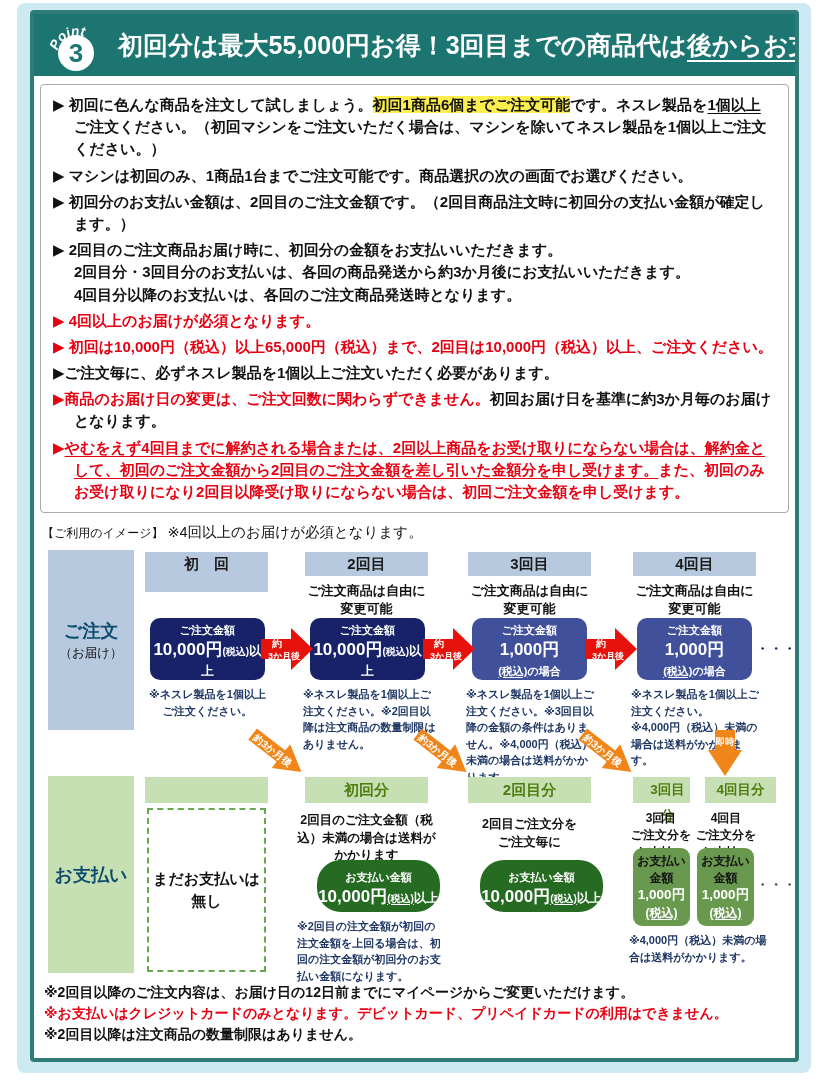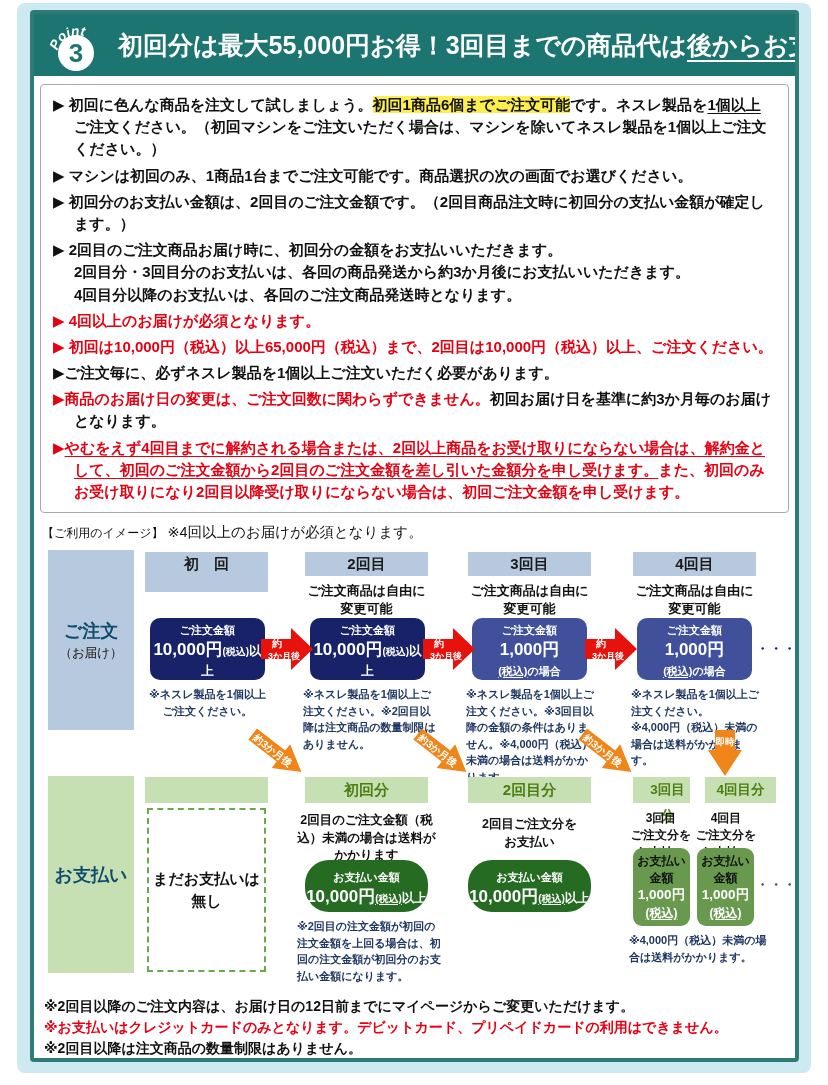--- a/index.html
+++ b/index.html
@@ -39,21 +39,21 @@
   .rl-main{font-size:18px;font-weight:700;color:#0c4a6e;}
   .rl-sub{font-size:12.5px;color:#111;}
   .hdr{background:#b7c9de;text-align:center;font-weight:700;font-size:15px;line-height:24px;color:#1a1a1a;}
   .ghdr{background:#c6e0b4;text-align:center;font-weight:700;font-size:15px;line-height:26px;color:#4d7c0f;}
   .ghdr.narrow{font-size:13.5px;}
   .chnote{font-size:13px;font-weight:700;text-align:center;white-space:pre-line;line-height:1.35;color:#111;}
   .bbox{border-radius:10px;color:#fff;text-align:center;display:flex;flex-direction:column;
         justify-content:center;padding:2px 0;}
   .nbox-dark{background:#182268;}
   .nbox-light{background:#40509b;}
-  .gbox{background:#256b22;border-radius:24px;}
+  .gbox{background:#256b22;border-radius:24px;margin-left:12px;}
   .gbox-n{background:#68994e;border-radius:9px;}
   .bline{line-height:1.24;font-weight:700;}
   .gbox-n .bline{font-size:12px;line-height:1.38;}
   .seg-bt{font-size:11px;font-weight:700;}
   .seg-big{font-size:17px;font-weight:700;}
   .seg-mid{font-size:12.5px;font-weight:700;}
   .seg-sm{font-size:10px;font-weight:700;}
   .seg-smu{font-size:10px;font-weight:700;text-decoration:underline;text-underline-offset:2px;}
   .seg-sm2{font-size:11px;font-weight:700;}
   .seg-smu2{font-size:11px;font-weight:700;text-decoration:underline;text-underline-offset:2px;}
@@ -62,21 +62,21 @@
   .dnote{font-size:11px;font-weight:700;color:#203864;line-height:1.5;white-space:pre-line;}
   .dnote.center{text-align:center;}
   .desc{font-size:12.5px;font-weight:700;text-align:center;white-space:pre-line;line-height:1.4;color:#111;}
   .dashbox{border:2px dashed #6aa84f;background:#fff;display:flex;align-items:center;justify-content:center;
            text-align:center;white-space:pre-line;font-size:15px;font-weight:700;color:#111;line-height:1.5;}
   .dots{font-weight:900;font-size:13px;letter-spacing:0.5px;}
   .dots.top{color:#182268;}
   .dots.bot{color:#4a4a4a;}
   .o-arrow{transform:rotate(38deg);transform-origin:center;}
   
-  .footer{margin:18px 0 0 10px;}
+  .footer{margin:4px 0 0 10px;}
   .fnote{font-size:14px;font-weight:700;line-height:1.5;color:#111;}
 </style>
 </head>
 <body>
 
 <div class="page">
   <div class="glow">
     <div class="panel">
 
       <div class="band">
@@ -203,21 +203,21 @@
         <div class="abs ghdr" style="left:257px;top:231px;width:123px;height:26px;">初回分</div>
         <div class="abs ghdr" style="left:420px;top:231px;width:123px;height:26px;">2回目分</div>
         <div class="abs ghdr narrow" style="left:585px;top:231px;width:57px;height:26px;padding-left:12px;">3回目分</div>
         <div class="abs ghdr narrow" style="left:649px;top:231px;width:71px;height:26px;margin-left:8px;">4回目分</div>
 
         <div class="abs dashbox" style="left:99px;top:262px;width:119px;height:164px;">まだお支払いは
 無し</div>
 
         <div class="abs desc" style="left:247px;top:266px;width:143px;">2回目のご注文金額（税込）未満の場合は送料がかかります</div>
         <div class="abs desc" style="left:420px;top:270px;width:123px;">2回目ご注文分を
-お支払い</div>
+ご注文毎に</div>
         <div class="abs desc" style="left:578px;top:264px;width:70px;font-size:12px;">3回目
 ご注文分を
 お支払い</div>
         <div class="abs desc" style="left:643px;top:264px;width:70px;font-size:12px;">4回目
 ご注文分を
 お支払い</div>
 
         <div class="abs bbox gbox" style="left:257px;top:314px;width:123px;height:52px;">
             <div class="bline"><span class="seg-bt">お支払い金額</span></div>
             <div class="bline"><span class="seg-big">10,000円</span><span class="seg-smu">(税込)</span><span class="seg-mid">以上</span></div>

